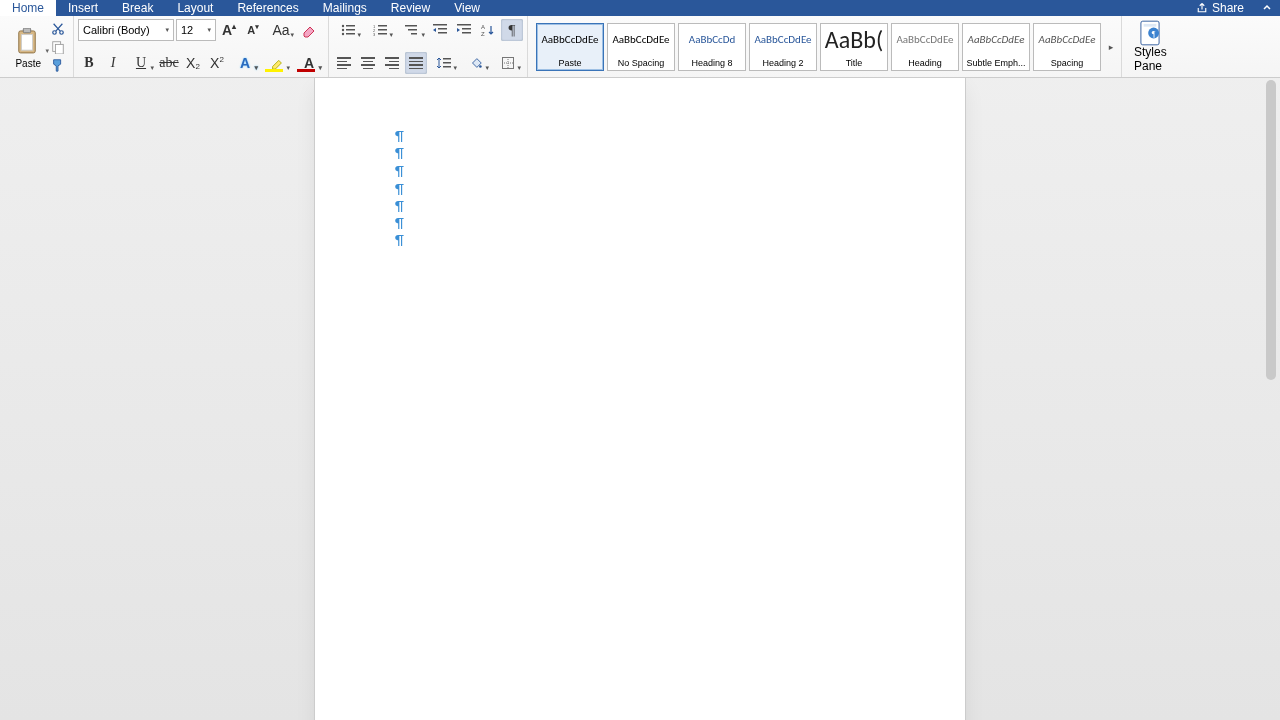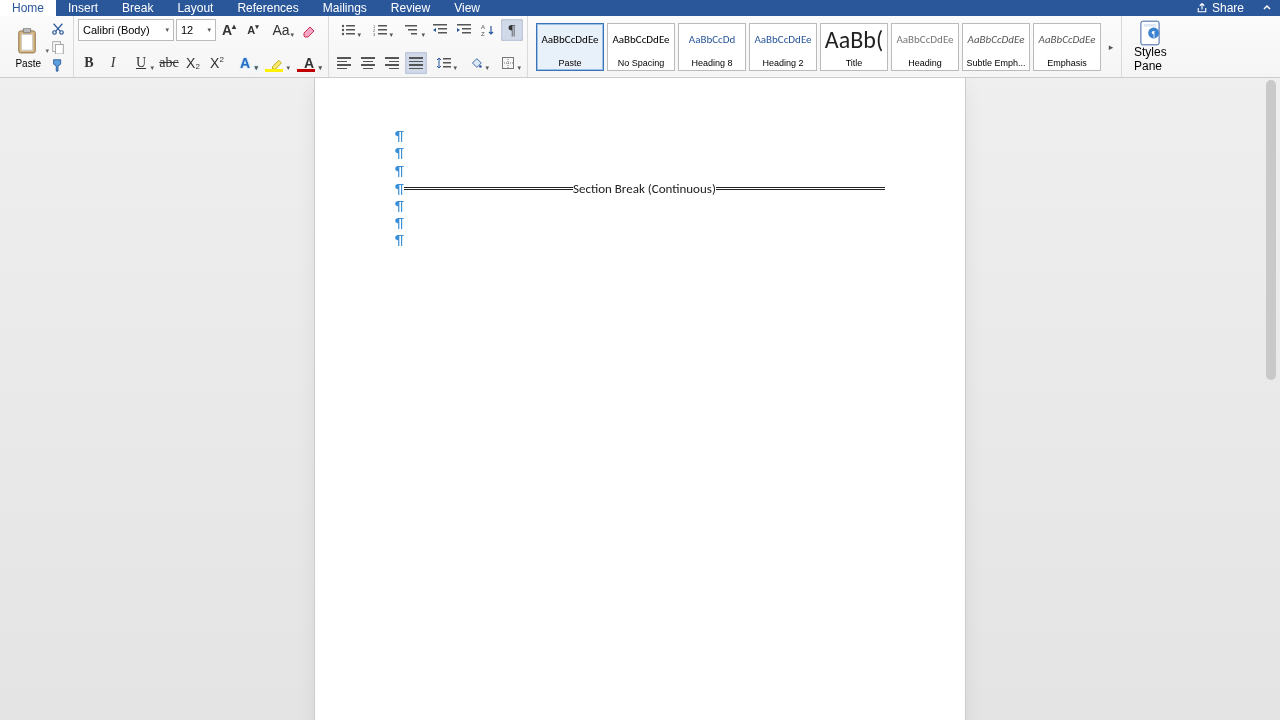--- a/index.html
+++ b/index.html
@@ -492,21 +492,21 @@
         <div class="style-card">
           <div class="preview sub">AaBbCcDdEe</div>
           <div class="name">Heading</div>
         </div>
         <div class="style-card">
           <div class="preview emph">AaBbCcDdEe</div>
           <div class="name">Subtle Emph...</div>
         </div>
         <div class="style-card">
           <div class="preview emph">AaBbCcDdEe</div>
-          <div class="name">Emphasis</div>
+          <div class="name">Spacing</div>
         </div>
       </div>
     <div class="gallery-nav">▸</div>
   </div>
 
   <div class="group noline">
     <div class="styles-pane">
       <div class="styles-pane-icon">
         <svg viewBox="0 0 22 28" width="20" height="26">
           <rect x="1" y="1" width="20" height="26" rx="2" fill="#fff" stroke="#2a579a"></rect>
@@ -524,23 +524,20 @@
 
 </div>
 
 <div class="docwrap">
   <div class="page">
     <div class="pilcrow-line">¶</div>
     <div class="pilcrow-line">¶</div>
     <div class="pilcrow-line">¶</div>
     <div style="display:flex;align-items:center;">
       <span class="pilcrow-mark">¶</span>
-      <div class="section-break-line" style="flex:1;">
-        <span class="section-break-label">Section Break (Continuous)</span>
-      </div>
     </div>
     <div class="pilcrow-line">¶</div>
     <div class="pilcrow-line">¶</div>
     <div class="pilcrow-line">¶</div>
   </div>
 </div>
 
 <div class="scrollbar">
   <div class="scrollbar-thumb"></div>
 </div>

